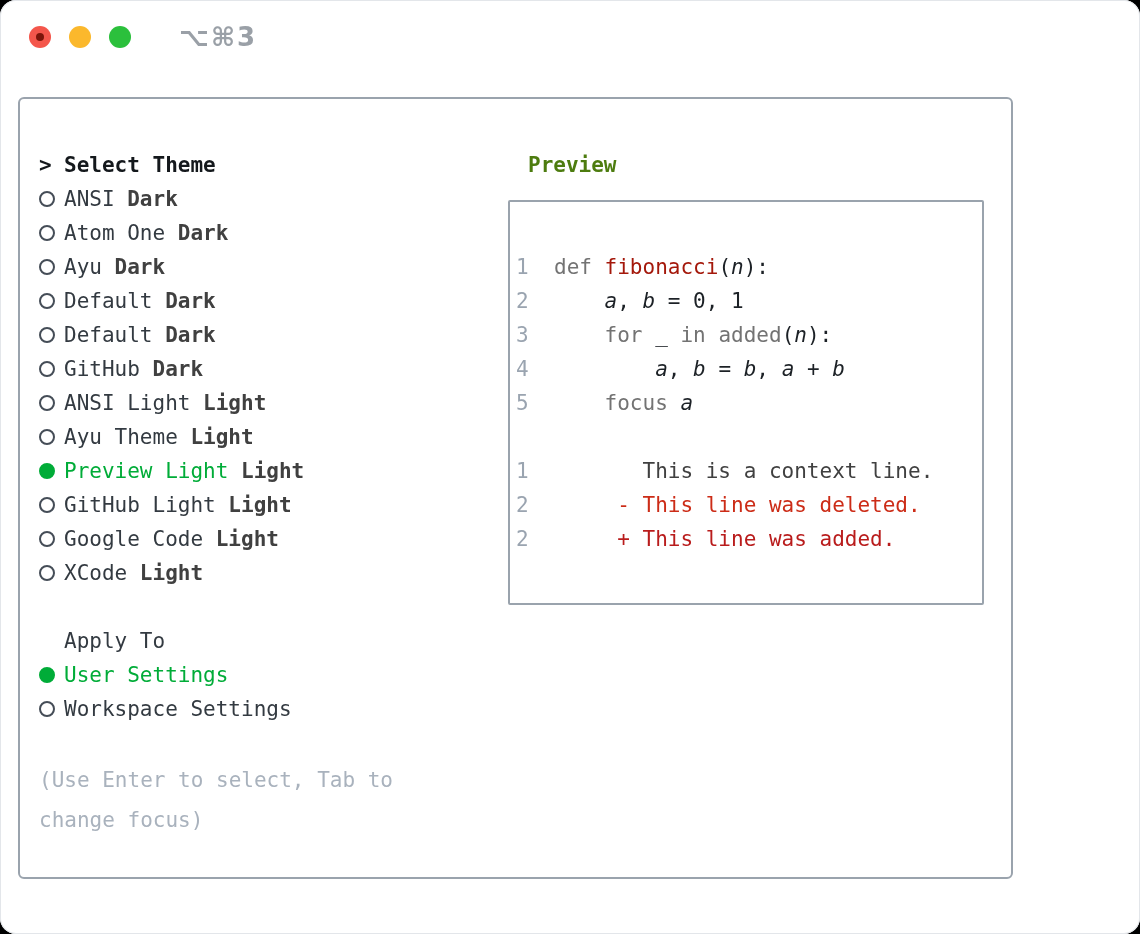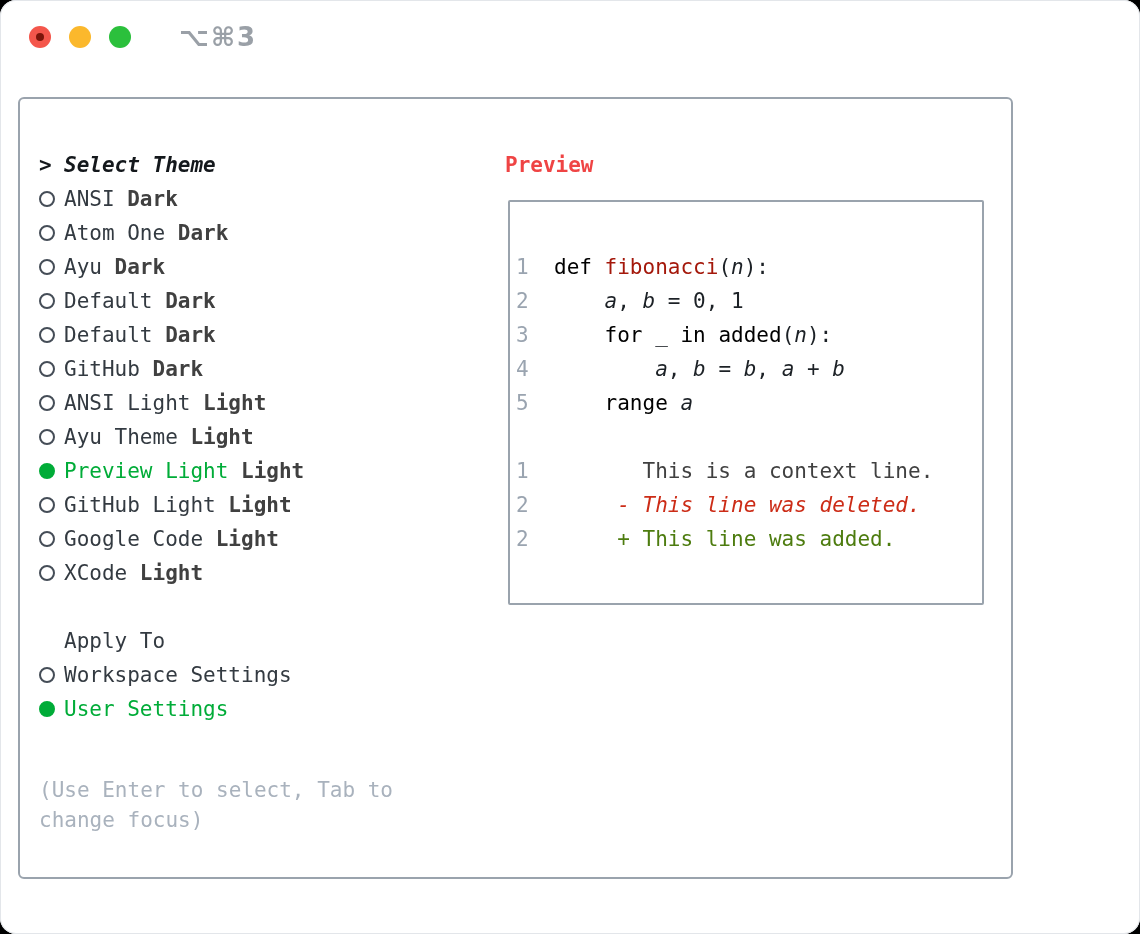--- a/index.html
+++ b/index.html
@@ -24,43 +24,43 @@
   .panel{
     position:absolute;left:18px;top:97px;width:995px;height:782px;
     border:2px solid #9aa3ad;border-radius:6px;box-sizing:border-box;background:#fff;
   }
   .leftcol{position:absolute;left:19px;top:49px;width:450px;font-size:21px;color:#333a41;}
   .row{height:34px;display:flex;align-items:center;white-space:pre;}
   .bullet{width:25px;display:flex;align-items:center;flex:0 0 25px;}
   .caret{font-weight:bold;color:#14181c;}
   .dot{width:12px;height:12px;border-radius:50%;border:2px solid #454d57;box-sizing:content-box;}
   .dot.filled{background:#00ac38;border-color:#00ac38;}
-  .hdr{font-weight:bold;color:#14181c;font-style:italic;}
+  .hdr{font-weight:bold;color:#14181c;}
   .nm{color:#333a41;text-align:right;}
   .sfx{color:#404040;font-weight:bold;}
   .sel .nm{color:#00ac38;}
-  .hint{margin-top:15px;width:400px;line-height:30px;color:#a9b2bd;font-size:21px;}
+  .hint{margin-top:0;width:400px;line-height:40px;color:#a9b2bd;font-size:21px;}
   
-  .rightcol-label{position:absolute;left:485px;top:49px;height:34px;display:flex;align-items:center;
-    font-size:21px;font-weight:bold;color:#ef4444;}
+  .rightcol-label{position:absolute;left:508px;top:49px;height:34px;display:flex;align-items:center;
+    font-size:21px;font-weight:bold;color:#4d7c0f;}
   .preview-box{
     position:absolute;left:488px;top:101px;width:476px;height:405px;
     border:2px solid #9aa3ad;border-radius:2px;box-sizing:border-box;background:#fff;
     padding:48px 0 0 6px;overflow:hidden;
   }
   .cl{height:34px;display:flex;align-items:center;font-size:21px;white-space:pre;}
   .ln{display:inline-block;width:38px;color:#9aa4b0;white-space:pre;}
   .tok{white-space:pre;}
-  .kw{color:#000000;}
+  .kw{color:#737373;}
   .fn{color:#a4180b;}
   .pl{color:#1c2126;}
   .var{color:#1c2126;font-style:italic;}
   .ctx{color:#404040;}
-  .del{color:#cc2c17;font-style:italic;}
-  .add{color:#4d7c0f;}
+  .del{color:#cc2c17;}
+  .add{color:#b91c1c;}
 </style>
 </head>
 <body>
 
 <div class="window">
 
   <div class="titlebar">
     <span class="tl tl-red" style="background: rgb(244, 86, 75);"></span>
     <span class="tl tl-yellow" style="background: rgb(251, 184, 44);"></span>
     <span class="tl tl-green" style="background: rgb(43, 192, 60);"></span>
@@ -89,38 +89,38 @@
           <div class="row"><span class="bullet"><span class="dot"></span></span><span class="nm">XCode</span><span class="sfx"> Light</span></div>
         </div>
 
       <div class="row"></div>
 
       <div class="row">
         <span class="bullet"></span><span>Apply To</span>
       </div>
 
       <div id="applyto-container">
+          <div class="row sel"><span class="bullet"><span class="dot filled"></span></span><span class="nm">User Settings</span></div>
           <div class="row"><span class="bullet"><span class="dot"></span></span><span class="nm">Workspace Settings</span></div>
-          <div class="row sel"><span class="bullet"><span class="dot filled"></span></span><span class="nm">User Settings</span></div>
         </div>
 
       <div class="row"></div>
 
       <div class="hint">(Use Enter to select, Tab to change focus)</div>
     </div>
 
     <div class="rightcol-label">Preview</div>
 
     <div class="preview-box">
       <div id="code-container">
           <div class="cl"><span class="ln">1</span><span class="tok kw">def </span><span class="tok fn">fibonacci</span><span class="tok pl">(</span><span class="tok var">n</span><span class="tok pl">):</span></div>
           <div class="cl"><span class="ln">2</span><span class="tok pl">    </span><span class="tok var">a</span><span class="tok pl">, </span><span class="tok var">b</span><span class="tok pl"> = 0, 1</span></div>
           <div class="cl"><span class="ln">3</span><span class="tok pl">    </span><span class="tok kw">for</span><span class="tok pl"> _ </span><span class="tok kw">in</span><span class="tok pl"> </span><span class="tok kw">added</span><span class="tok pl">(</span><span class="tok var">n</span><span class="tok pl">):</span></div>
           <div class="cl"><span class="ln">4</span><span class="tok pl">        </span><span class="tok var">a</span><span class="tok pl">, </span><span class="tok var">b</span><span class="tok pl"> = </span><span class="tok var">b</span><span class="tok pl">, </span><span class="tok var">a</span><span class="tok pl"> + </span><span class="tok var">b</span></div>
-          <div class="cl"><span class="ln">5</span><span class="tok pl">    </span><span class="tok kw">range</span><span class="tok pl"> </span><span class="tok var">a</span></div>
+          <div class="cl"><span class="ln">5</span><span class="tok pl">    </span><span class="tok kw">focus</span><span class="tok pl"> </span><span class="tok var">a</span></div>
           <div class="cl"><span class="ln"></span></div>
           <div class="cl"><span class="ln">1</span><span class="tok ctx">       This is a context line.</span></div>
           <div class="cl"><span class="ln">2</span><span class="tok del">     - This line was deleted.</span></div>
           <div class="cl"><span class="ln">2</span><span class="tok add">     + This line was added.</span></div>
         </div>
     </div>
 
   </div>
 </div>
 

